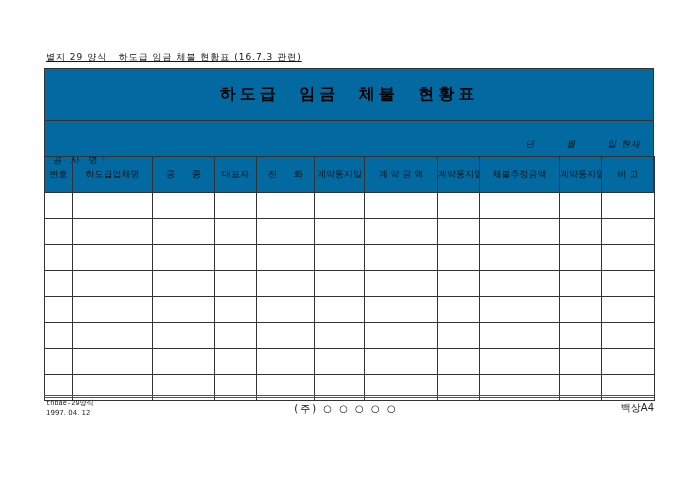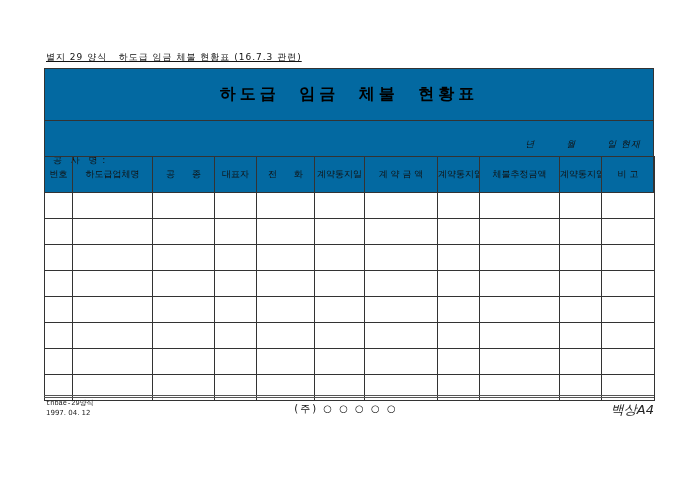--- a/index.html
+++ b/index.html
@@ -42,21 +42,21 @@
   .double-rule {
     position:absolute; left:38px; top:395px; width:610px; height:0;
     border-top:3px double #555555;
   }
   .footer-form-code { position:absolute; left:40px; top:398px; font-size:7px; color:#222222;font-family:Liberation Mono, monospace; }
   .footer-date { position:absolute; left:40px; top:409px; font-size:7px; color:#222222; }
   .footer-company {
     position:absolute; left:0; top:402px; width:680px; text-align:center;
     font-size:10px; letter-spacing:2px; color:#111111; white-space:pre;
   }
-  .footer-paper { position:absolute; right:32px; top:401px; font-size:13px; color:#222222;font-style:italic; }
+  .footer-paper { position:absolute; right:32px; top:401px; font-size:10px; color:#222222; }
 </style>
 </head>
 <body>
 
 <div class="page">
 
   <div class="top-label">별지 29 양식   하도급 임금 체불 현황표 (16.7.3 관련)</div>
 
   <div class="doc-box">
 

